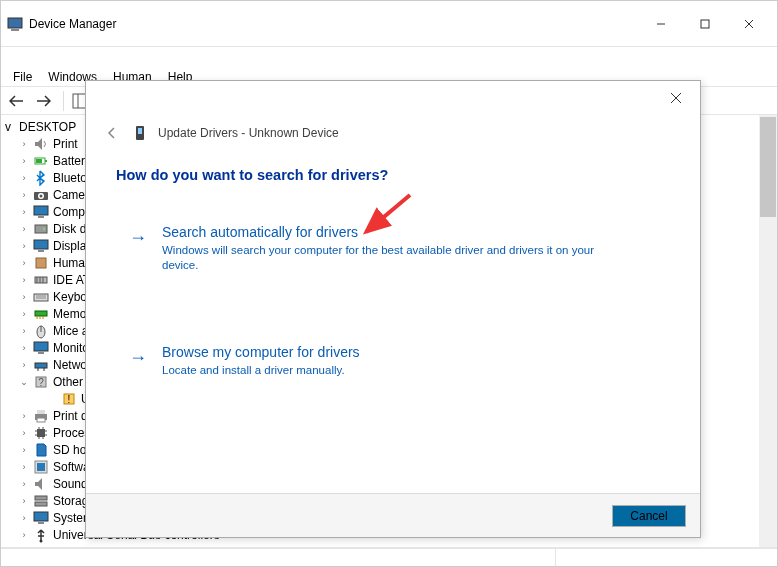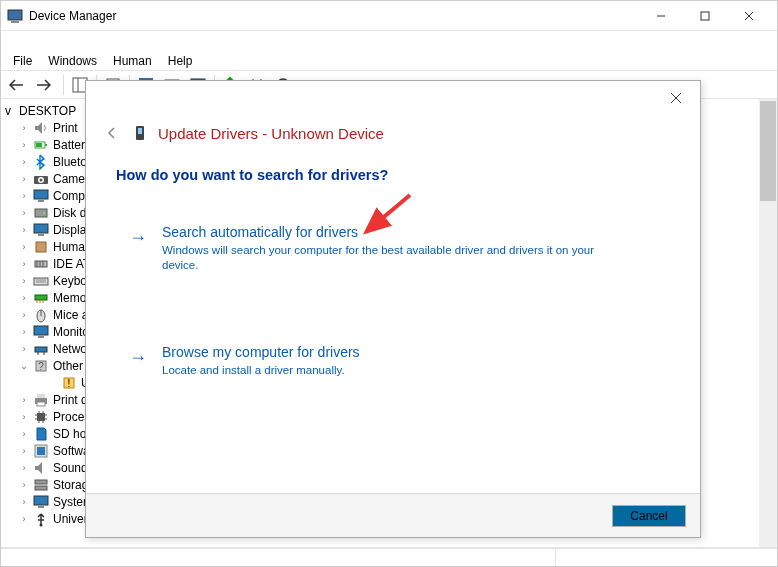--- a/index.html
+++ b/index.html
@@ -18,21 +18,21 @@
   .window {
     position: absolute;
     left: 0; top: 0;
     width: 778px; height: 567px;
     border: 1px solid #ccc;
     background: #fff;
     display: flex;
     flex-direction: column;
   }
   .titlebar {
-    height: 30px;
+    height: 46px;
     display: flex;
     align-items: center;
     padding: 0 6px;
     border-bottom: 1px solid #e5e5e5;
   }
   .titlebar .title-icon {
     width: 16px; height: 16px; margin-right: 6px;
   }
   .titlebar .title { flex: 1; font-size: 12px; color: #000; }
   .titlebar .win-buttons { display: flex; gap: 0; }
@@ -117,21 +117,21 @@
     height: 34px; display:flex; justify-content:flex-end; align-items:flex-start;
     padding:4px 6px;
   }
   .dlg-close { width:36px; height:26px; display:flex; align-items:center; justify-content:center;}
   .dlg-header {
     display: flex; align-items: center; gap: 10px;
     padding: 8px 16px 8px 16px;
   }
   .back-btn { width:20px; height:20px; display:flex; align-items:center; justify-content:center; color:#555;}
   .dlg-icon { width:16px; height:16px;}
-  .dlg-title { font-size: 15px; color:#b91c1c;}
+  .dlg-title { font-size: 12px; color:#404040;}
   .dlg-body { flex:1; padding: 8px 30px 0 30px; position:relative;}
   .heading {
     color: #003399;
     font-size: 14.5px;
     margin: 8px 0 30px 0;
     font-weight: 700;
   }
   .option {
     display: flex; gap: 14px; padding: 10px 12px;
     align-items: flex-start;

